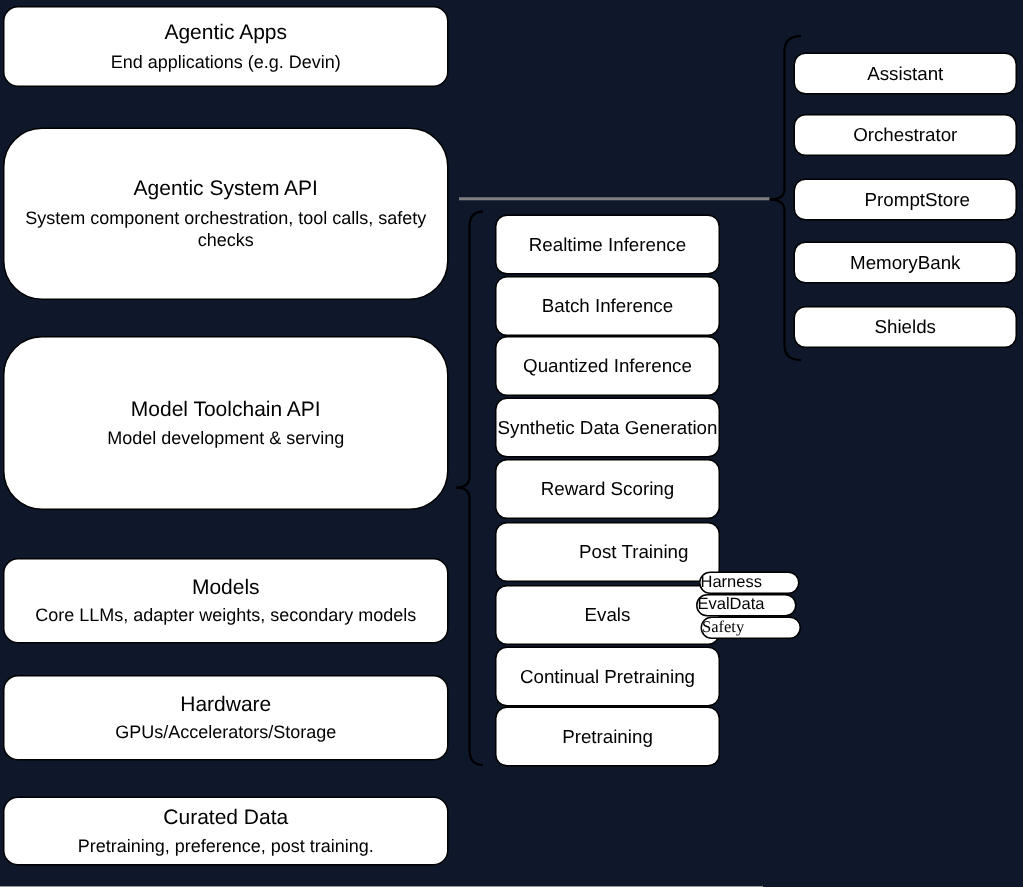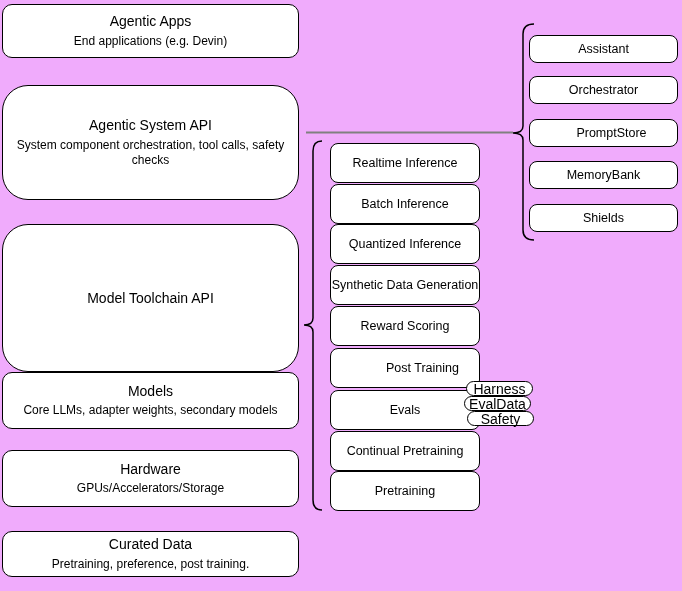--- a/index.html
+++ b/index.html
@@ -1,35 +1,35 @@
 <!DOCTYPE html>
 <html><head>
 <meta charset="utf-8">
 <style>
   html,body{margin:0;padding:0;background:#fff;}
   #canvas{
-    position:relative;width:682px;height:591px;background:#f0abfc;
+    position:relative;width:682px;height:591px;background:#0f172a;
     font-family:"Liberation Sans",sans-serif;color:#000;overflow:hidden;
   }
   .node{
     position:absolute;box-sizing:border-box;background:#ffffff;
     border:1.5px solid #000000;display:flex;align-items:center;
     justify-content:center;text-align:center;
   }
   .left-node{left:2px;width:297px;flex-direction:column;gap:4px;border-radius:10px;padding:2px 10px;}
   .r26{border-radius:26px;align-items:center;}
   .node-title{font-size:14px;line-height:1.2;}
   .node-sub{font-size:12px;line-height:1.25;}
   .mid-node{left:330px;width:150px;height:40px;border-radius:8px;font-size:12.5px;white-space:nowrap;z-index:1;}
   .right-node{left:529px;width:149px;height:28px;border-radius:8px;font-size:12.5px;white-space:nowrap;z-index:1;}
   .pill{
     position:absolute;left:466px;width:67px;height:15px;box-sizing:border-box;
     background:#fff;border:1.5px solid #000;border-radius:9px;
-    display:flex;align-items:center;justify-content:center;
-    font-size:14px;line-height:1;z-index:3;white-space:nowrap;
+    display:flex;align-items:center;
+    font-size:11px;line-height:1;z-index:3;white-space:nowrap;
   }
   #overlay{position:absolute;left:0;top:0;width:682px;height:591px;pointer-events:none;z-index:0;}
 </style>
 </head>
 <body>
 
 <div id="canvas">
 
   <svg id="overlay" viewBox="0 0 682 591" xmlns="http://www.w3.org/2000/svg">
     <path d="M 306 132.5 L 513 132.5" stroke="#808080" stroke-width="2" fill="none"></path>
@@ -38,22 +38,23 @@
   </svg>
 
   <div class="node left-node" style="top:4px;height:54px;">
     <div class="node-title">Agentic Apps</div>
     <div class="node-sub">End applications (e.g. Devin)</div>
   </div>
   <div class="node left-node r26" style="top:85px;height:115px;">
     <div class="node-title">Agentic System API</div>
     <div class="node-sub">System component orchestration, tool calls, safety checks</div>
   </div>
-  <div class="node left-node r26" style="top:224px;height:148px;">
+  <div class="node left-node r26" style="top:224px;height:116px;">
     <div class="node-title">Model Toolchain API</div>
+    <div class="node-sub">Model development &amp; serving</div>
   </div>
   <div class="node left-node" style="top:372px;height:57px;">
     <div class="node-title">Models</div>
     <div class="node-sub">Core LLMs, adapter weights, secondary models</div>
   </div>
   <div class="node left-node" style="top:450px;height:57px;">
     <div class="node-title">Hardware</div>
     <div class="node-sub">GPUs/Accelerators/Storage</div>
   </div>
   <div class="node left-node" style="top:531px;height:46px;">
@@ -88,21 +89,21 @@
   <div class="node mid-node" style="top:471px;">
     <span>Pretraining</span>
   </div>
 
   <div class="pill" style="top:381px;">
     <span>Harness</span>
   </div>
   <div class="pill" style="top:396px;left:464px;">
     <span>EvalData</span>
   </div>
-  <div class="pill" style="top:411px;left:467px;">
+  <div class="pill" style="top:411px;left:467px;font-family:Liberation Serif, serif;">
     <span>Safety</span>
   </div>
 
   <div class="node right-node" style="top:35px;">
     <span>Assistant</span>
   </div>
   <div class="node right-node" style="top:76px;">
     <span>Orchestrator</span>
   </div>
   <div class="node right-node" style="top:119px;padding-left:16px;">

